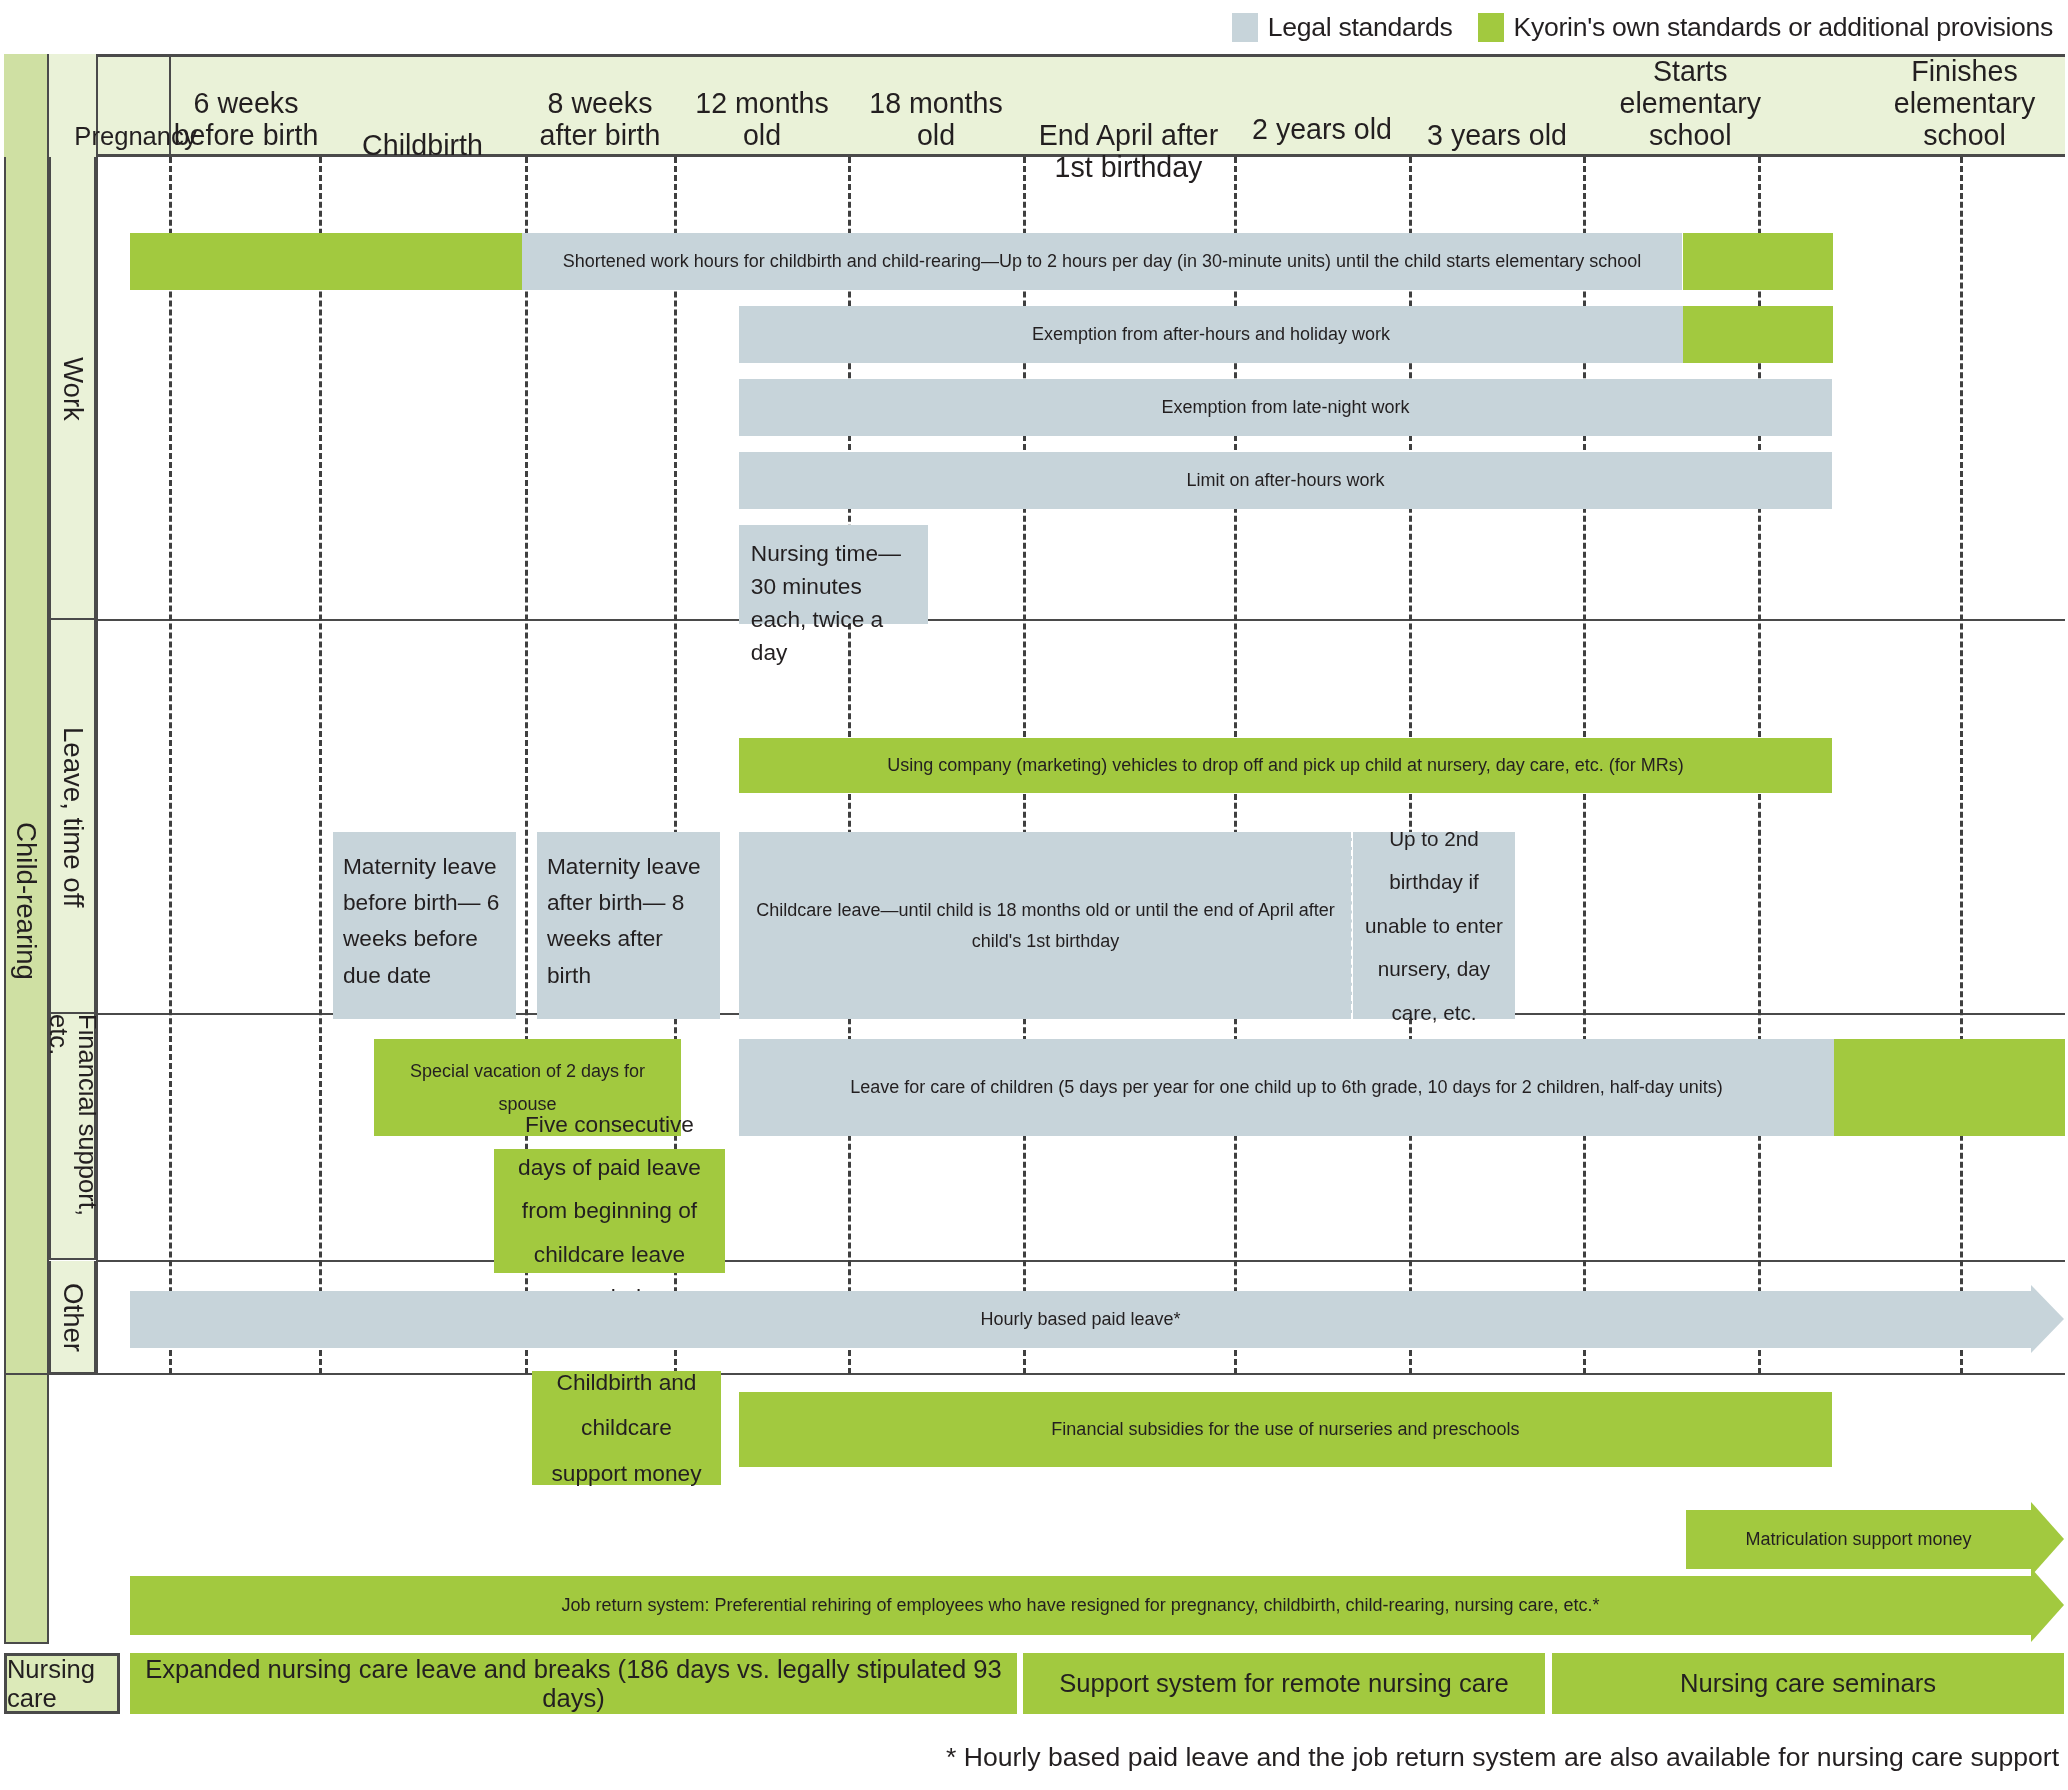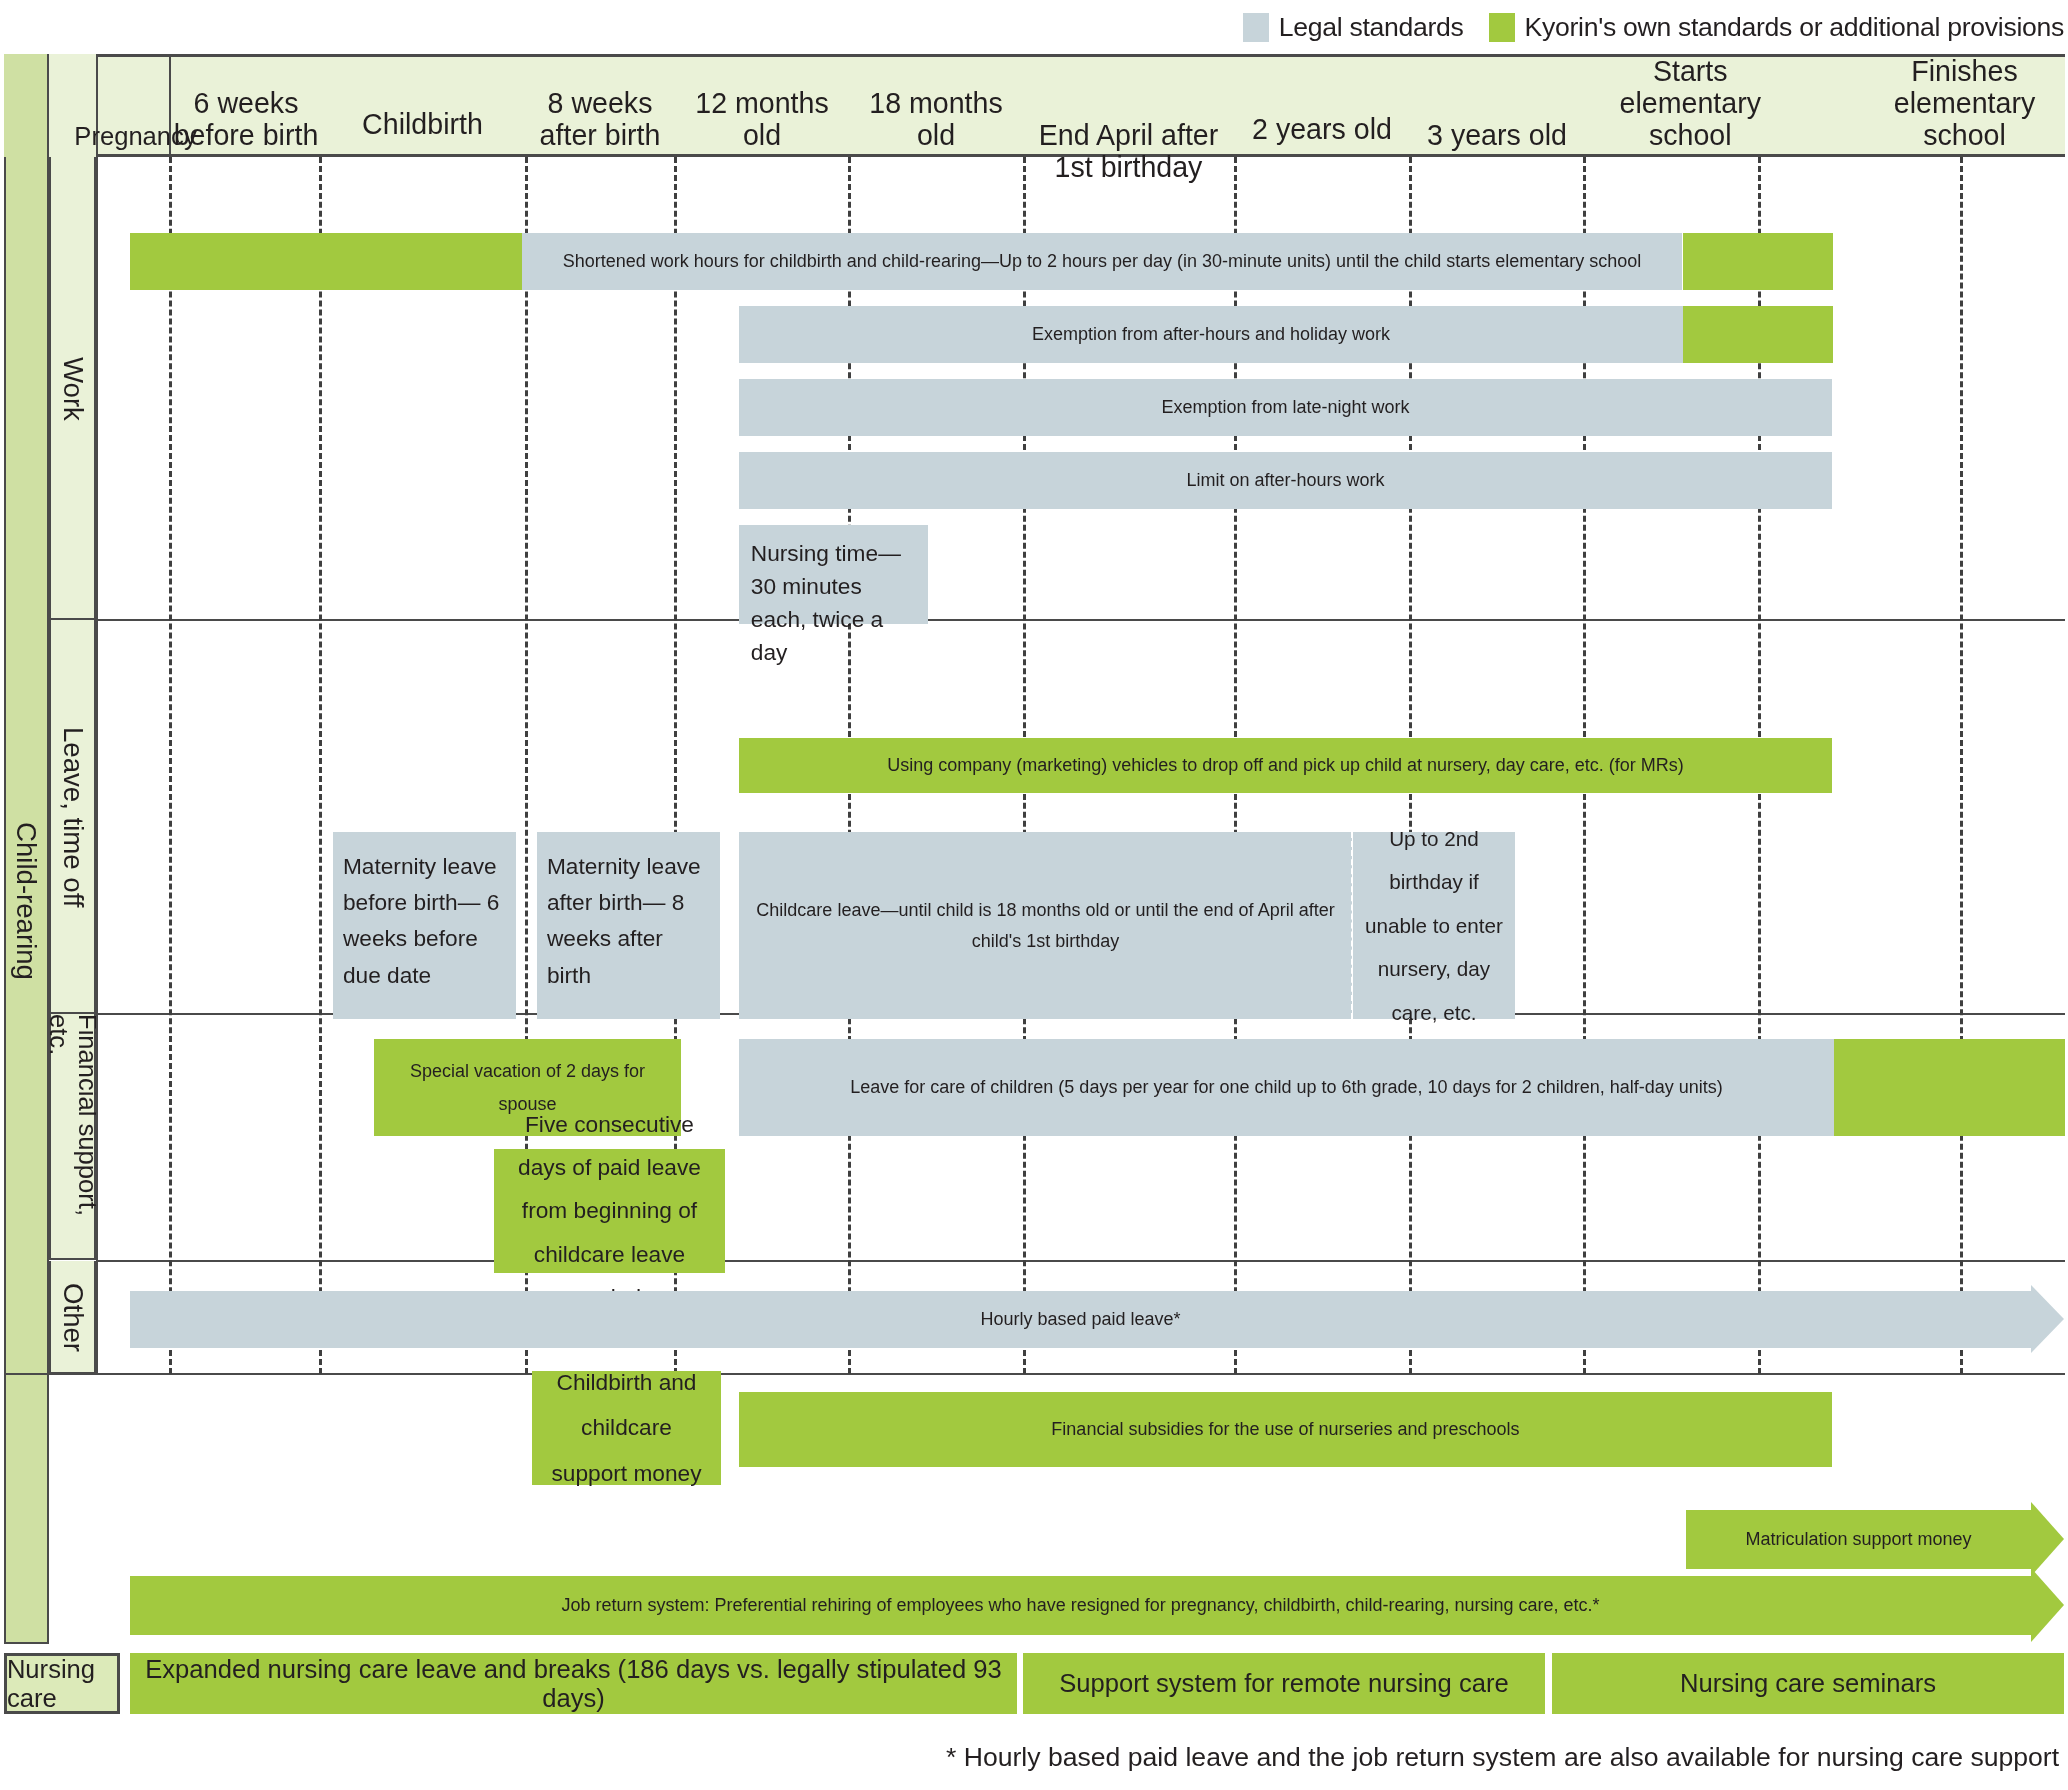--- a/index.html
+++ b/index.html
@@ -2,21 +2,21 @@
 <html><head>
 <meta charset="utf-8">
 <style>
   html,body{margin:0;padding:0;}
   body{
     width:2069px;height:1791px;background:#ffffff;
     font-family:"Liberation Sans","DejaVu Sans",sans-serif;
     color:#231f20;position:relative;overflow:hidden;
   }
   .legend{position:absolute;top:7.9px;left:0;width:2069px;height:39px;
-          display:flex;justify-content:flex-end;align-items:center;padding-right:5px;box-sizing:border-box;}
+          display:flex;justify-content:flex-end;align-items:center;padding-right:16px;box-sizing:border-box;}
   .legend-item{display:flex;align-items:center;margin-left:25.6px;}
   .legend-swatch{width:25.6px;height:29.6px;display:inline-block;margin-right:9.9px;}
   .legend-label{font-size:26.6px;letter-spacing:-0.3px;}
 
   .chart{position:absolute;left:0;top:54px;width:2069px;height:1591px;}
 
   
   .abs{position:absolute;box-sizing:border-box;}
 
   .hdr{background:#EAF2D8;border-top:3px solid #4a4a4a;border-bottom:3px solid #4a4a4a;}
@@ -76,21 +76,21 @@
   <div class="hdr-sep" style="left:96px;top:0;height:103px;"></div>
   <div class="hdr-sep" style="left:169px;top:0;height:103px;"></div>
 
   <div class="hdr-cell" style="left:99px;top:0;width:73px;height:103px;font-size:25.6px;">
     <span class="t">Pregnancy</span>
     </div>
   <div class="hdr-cell" style="left:173px;top:0;width:146px;height:103px;">
     <span class="t" style="white-space:pre-line">6 weeks
 before birth</span>
     </div>
-  <div class="hdr-cell" style="left:321px;top:16px;width:203px;height:113px;align-items:center;">
+  <div class="hdr-cell" style="left:321px;top:0;width:203px;height:113px;">
     <span class="t">Childbirth</span>
     </div>
   <div class="hdr-cell" style="left:527px;top:0;width:146px;height:103px;">
     <span class="t" style="white-space:pre-line">8 weeks
 after birth</span>
     </div>
   <div class="hdr-cell" style="left:676px;top:0;width:172px;height:103px;">
     <span class="t">12 months old</span>
     </div>
   <div class="hdr-cell" style="left:850px;top:0;width:172px;height:103px;">

